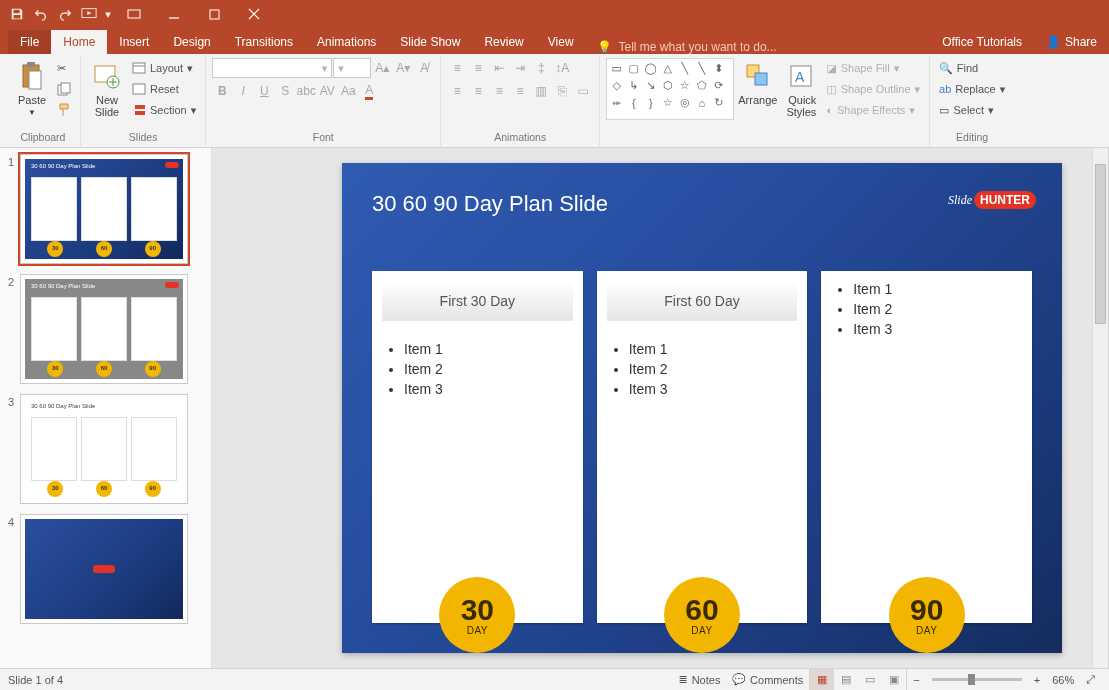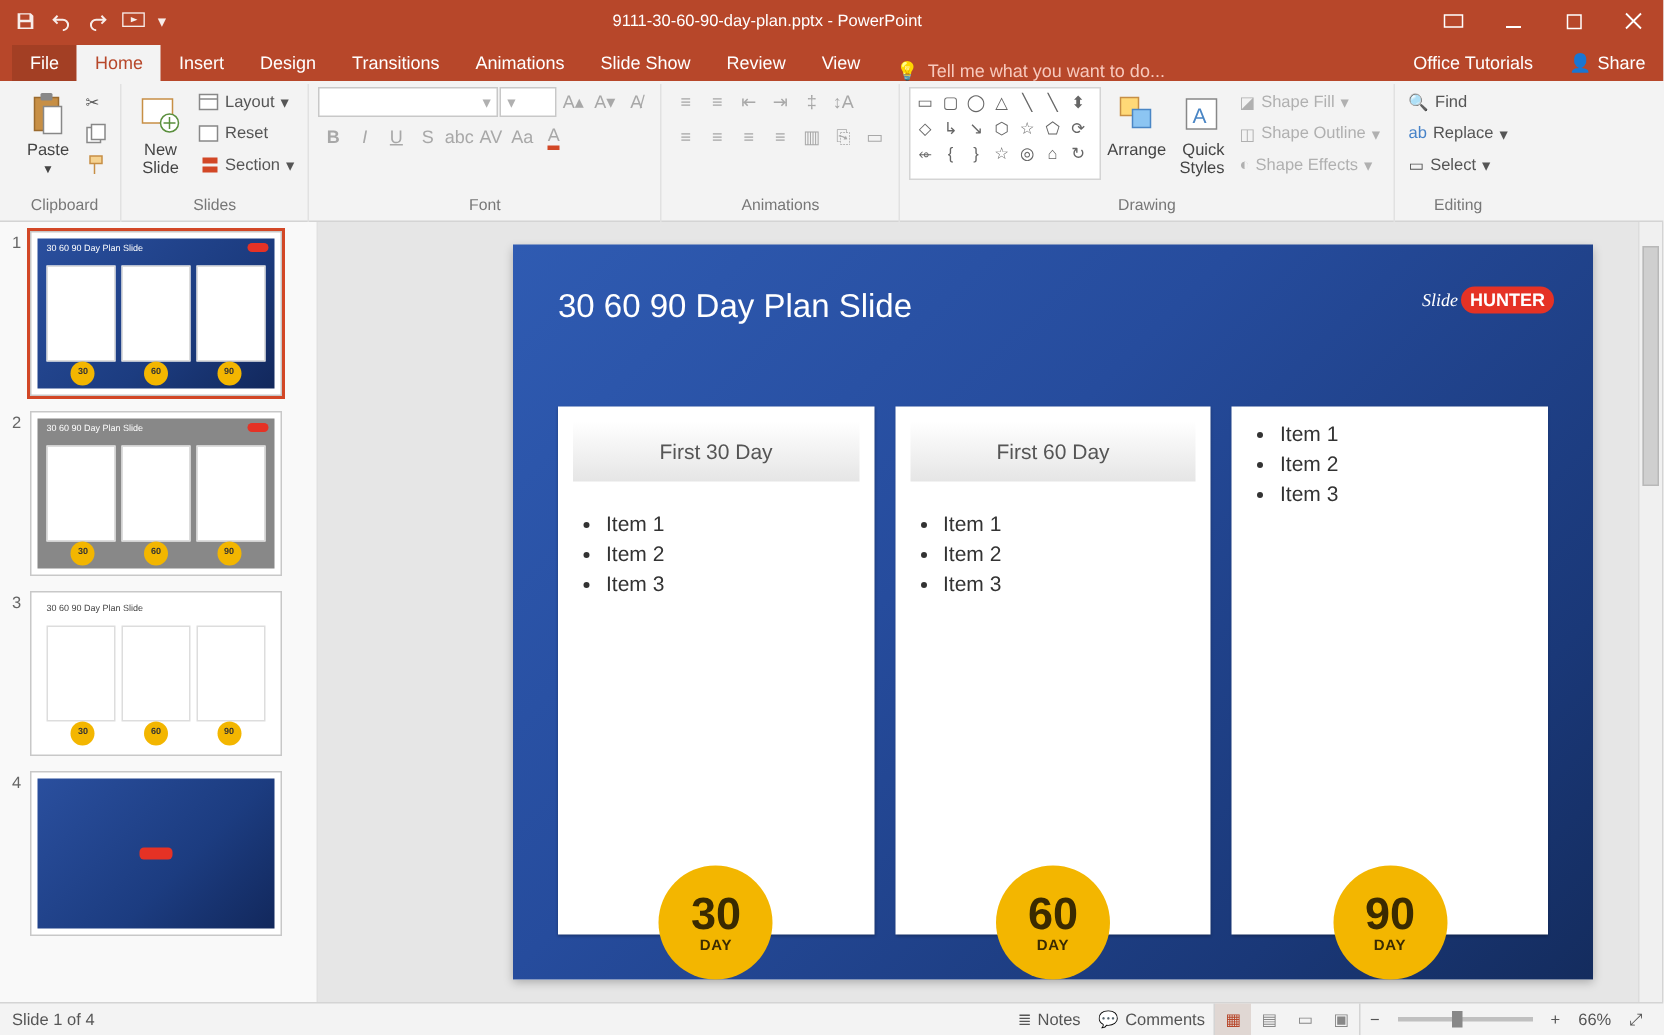--- a/index.html
+++ b/index.html
@@ -69,21 +69,21 @@
 .slide-logo { position: absolute; top: 28px; right: 26px; display: flex; align-items: center; font-size: 12px; }
 .slide-logo .bubble { background: #e53225; border-radius: 10px; padding: 2px 6px; font-weight: bold; margin-left: 2px; }
 .slide-logo .i { font-style: italic; font-family: Georgia, serif; }
 .col-row { position: absolute; top: 108px; left: 30px; right: 30px; bottom: 30px; display: flex; gap: 14px; }
 .col { flex: 1; background: #fff; color: #333; position: relative; box-shadow: 0 1px 2px rgba(0,0,0,.3); }
 .col-head { height: 40px; margin: 10px; background: linear-gradient(#fff, #e5e5e5); display: flex; align-items: center; justify-content: center; font-size: 14px; color: #555; }
 .col-body { padding: 6px 18px; font-size: 14px; color: #333; }
 .col-body li { margin: 4px 16px; list-style: disc; margin-left: 14px; }
 .badge { position: absolute; bottom: -30px; left: 50%; transform: translateX(-50%); width: 76px; height: 76px; border-radius: 50%; background: #f3b600; color: #3a2a00; display: flex; flex-direction: column; align-items: center; justify-content: center; }
 .badge .n { font-size: 30px; font-weight: bold; line-height: 1; }
-.badge .d { font-size: 10px; font-weight: bold; letter-spacing: .5px; text-align: center; }
+.badge .d { font-size: 10px; font-weight: normal; letter-spacing: .5px; text-align: center; }
 
 
 .statusbar { height: 22px; background: #f3f3f3; border-top: 1px solid #d4d4d4; display: flex; align-items: center; font-size: 11px; color: #555; padding: 0 8px; }
 .statusbar .ssp { display: flex; align-items: center; gap: 6px; }
 .statusbar .flex { flex: 1; }
 .sb-btn { height: 20px; display: flex; align-items: center; padding: 0 6px; gap: 4px; }
 .viewbtns { display: flex; border-left: 1px solid #d4d4d4; border-right: 1px solid #d4d4d4; }
 .vb { width: 24px; height: 22px; display: flex; align-items: center; justify-content: center; color: #888; }
 .vb.act { background: #e0d7d3; color: #b7472a; }
 .zslider { width: 90px; height: 3px; background: #c0c0c0; position: relative; margin: 0 6px; }
@@ -112,21 +112,20 @@
         </svg>
       </div>
     <div class="qat-btn">
         <svg width="16" height="14" viewBox="0 0 18 14">
           <rect x="1" y="1" width="16" height="10" fill="none" stroke="#fff"></rect>
           <path d="M7 4l5 2-5 2z" fill="#fff"></path>
         </svg>
       </div>
     <div class="qat-btn" style="width:12px">▾</div>
   </div>
-  <div class="title-text">9111-30-60-90-day-plan.pptx - PowerPoint</div>
   <div class="winbtns">
     <div class="winbtn">
         <svg width="14" height="10">
           <rect x="1" y="1" width="12" height="8" fill="none" stroke="#fff"></rect>
         </svg>
       </div>
     <div class="winbtn">
         <svg width="12" height="12">
           <line x1="1" y1="10" x2="11" y2="10" stroke="#fff" stroke-width="1.2"></line>
         </svg>
@@ -336,21 +335,20 @@
           </div>
         <span style="white-space:pre-line;text-align:right;line-height:1.1">Quick
 Styles</span>
       </div>
       <div class="stk" style="margin-left:2px">
         <div class="sbtn dis"><span>◪</span><span>Shape Fill</span> ▾</div>
         <div class="sbtn dis"><span>◫</span><span>Shape Outline</span> ▾</div>
         <div class="sbtn dis"><span>◐</span><span>Shape Effects</span> ▾</div>
       </div>
     </div>
-    <div class="rgroup-label">Drawing</div>
   </div>
 
   <div class="rgroup" style="border-right:none">
     <div class="rgroup-body">
         <div class="stk">
       <div class="sbtn">
             <span style="color:#4682c8">🔍</span>
             <span>Find</span>
           </div>
       <div class="sbtn"><span style="color:#4682c8">ab</span><span>Replace</span> ▾</div>

